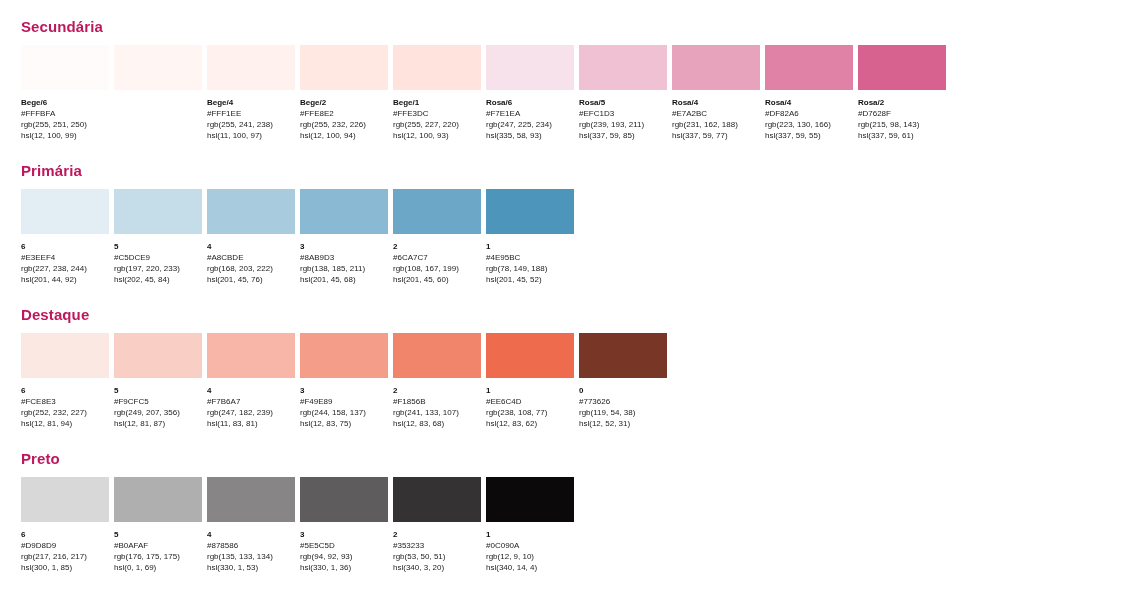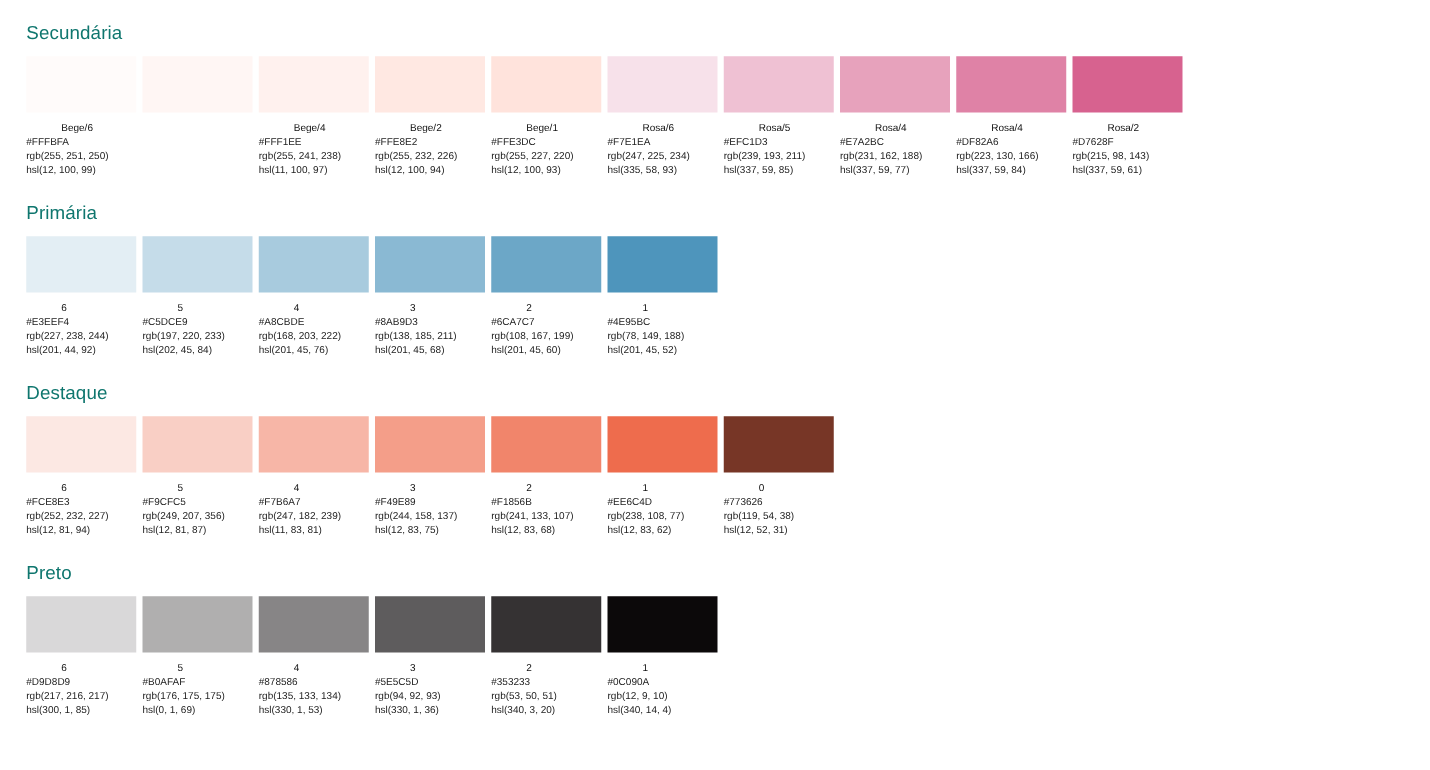--- a/index.html
+++ b/index.html
@@ -18,22 +18,22 @@
   }
   #palette-page {
     padding: 0 0 0 21px;
     box-sizing: border-box;
   }
   .section {
     margin: 0;
   }
   .section-title {
     font-size: 15px;
-    font-weight: normal;
-    color: #0f766e;
+    font-weight: bold;
+    color: #be185d;
     letter-spacing: 0.1px;
     line-height: 18px;
     margin: 0;
     padding: 0;
   }
   .swatch-row {
     display: flex;
     flex-direction: row;
     align-items: flex-start;
     margin-top: 9px;
@@ -46,25 +46,24 @@
   .swatch-chip {
     width: 88px;
     height: 45px;
     display: block;
   }
   .swatch-meta {
     padding-top: 7px;
   }
   .swatch-name {
     font-size: 8px;
-    font-weight: normal;
+    font-weight: bold;
     color: #111111;
     line-height: 11px;
     white-space: nowrap;
-    margin-left: 28px;
   }
   .swatch-hex,
   .swatch-rgb,
   .swatch-hsl {
     font-size: 8px;
     font-weight: normal;
     color: #222222;
     line-height: 11px;
     white-space: nowrap;
   }
@@ -146,21 +145,21 @@
             <div class="swatch-rgb">rgb(231, 162, 188)</div>
             <div class="swatch-hsl">hsl(337, 59, 77)</div>
           </div>
         </div>
         <div class="swatch-cell">
           <div class="swatch-chip" style="background-color: rgb(223, 130, 166);"></div>
           <div class="swatch-meta">
             <div class="swatch-name">Rosa/4</div>
             <div class="swatch-hex">#DF82A6</div>
             <div class="swatch-rgb">rgb(223, 130, 166)</div>
-            <div class="swatch-hsl">hsl(337, 59, 84)</div>
+            <div class="swatch-hsl">hsl(337, 59, 55)</div>
           </div>
         </div>
         <div class="swatch-cell">
           <div class="swatch-chip" style="background-color: rgb(215, 98, 143);"></div>
           <div class="swatch-meta">
             <div class="swatch-name">Rosa/2</div>
             <div class="swatch-hex">#D7628F</div>
             <div class="swatch-rgb">rgb(215, 98, 143)</div>
             <div class="swatch-hsl">hsl(337, 59, 61)</div>
           </div>

